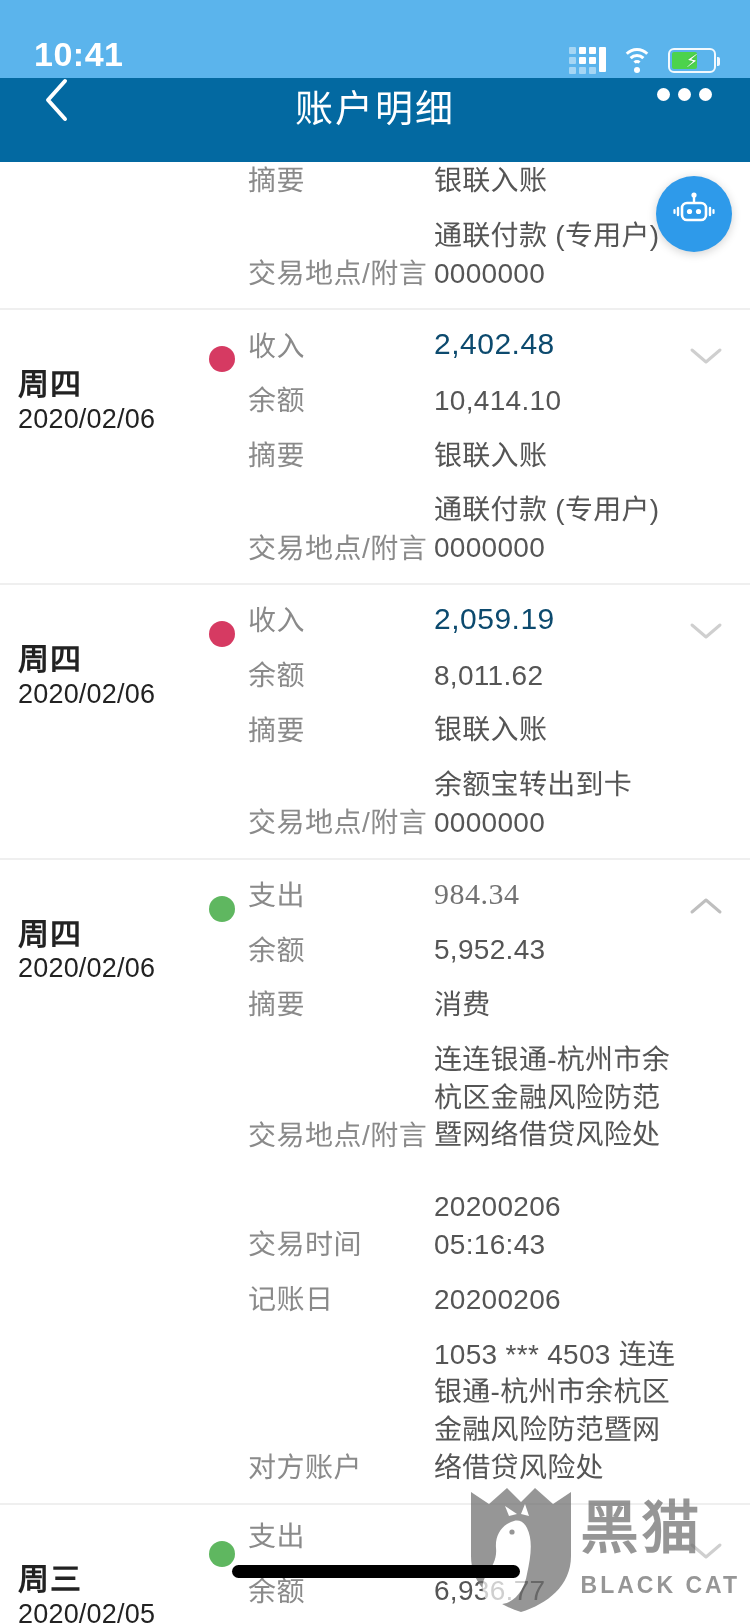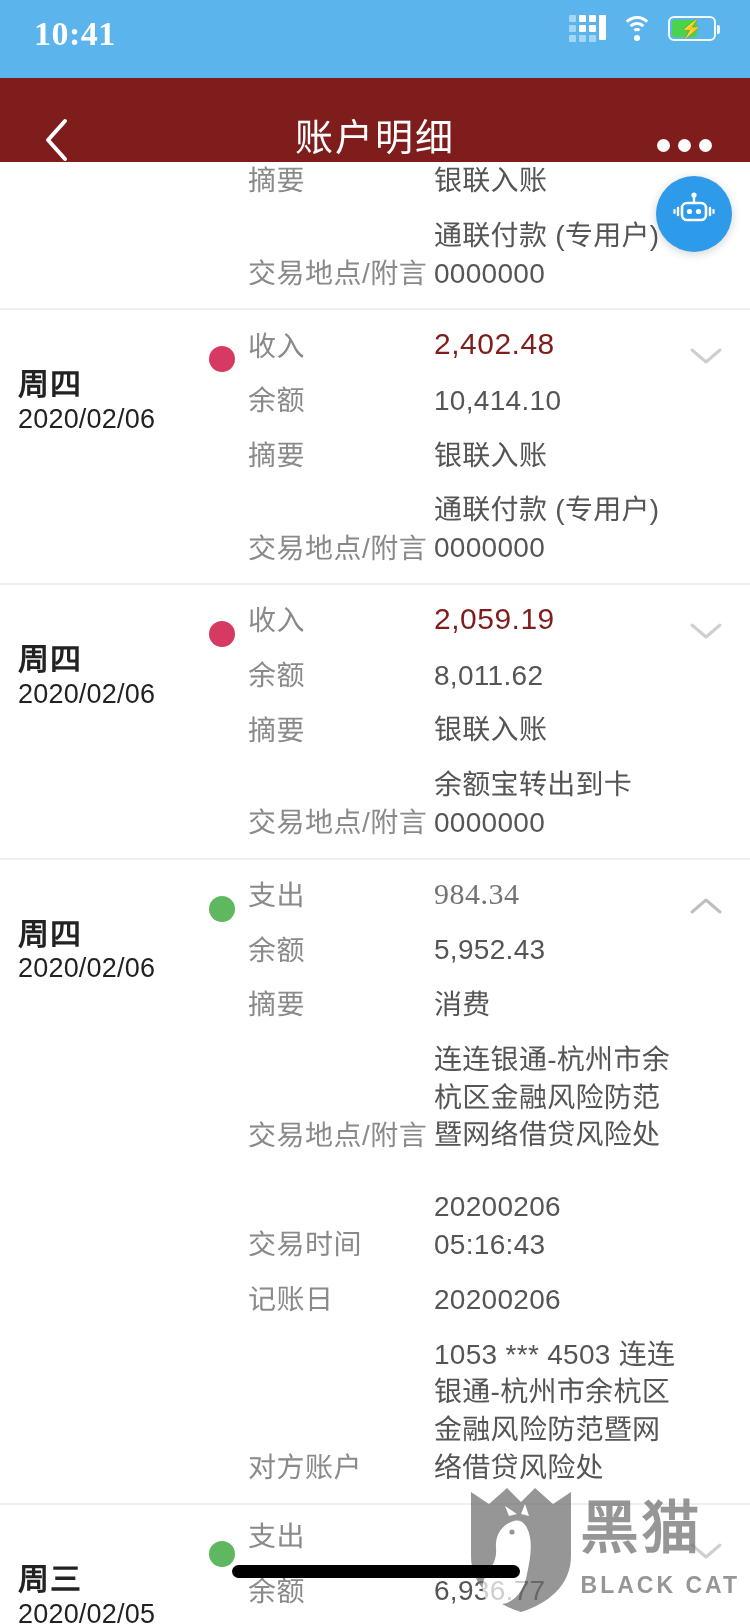--- a/index.html
+++ b/index.html
@@ -15,23 +15,22 @@
     width:750px; height:1624px;
     background:#ffffff;
     overflow:hidden;
   }
 
   
   .statusbar {
     position:relative;
     height:78px;
     background:#5BB4EC;
-    display:flex; align-items:flex-start;
-    padding:15px 34px;
-    font-family:Liberation Serif, serif;
+    display:flex; align-items:flex-end;
+    padding:4px 34px;
   }
   .sb-time {
     color:#ffffff;
     font-size:34px;
     font-weight:600;
     letter-spacing:0.5px;
   }
   .sb-right {
     margin-left:auto;
     display:flex; align-items:center; gap:14px;
@@ -80,22 +79,22 @@
     position:absolute; left:50%; top:50%;
     transform:translate(-50%,-50%);
     color:#ffffff; font-size:18px; line-height:1;
     text-shadow:0 0 2px rgba(0,0,0,.25);
   }
 
   
   .navbar {
     position:relative;
     height:84px;
-    background:#7f1d1d;
-    display:flex; align-items:flex-end;
+    background:#0369a1;
+    display:flex; align-items:flex-start;
     padding:0 34px;
     text-decoration:underline;
   }
   .nav-back {
     width:44px; height:44px;
     display:flex; align-items:center; justify-content:center;
   }
   .nav-back svg { display:block; }
   .nav-title {
     position:absolute; left:0; right:0;
@@ -172,21 +171,21 @@
   }
   .r-value {
     flex:1 1 auto; min-width:0;
     font-size:28px;
     color:#555555;
     line-height:1.35;
     letter-spacing:0.3px;
     word-break:break-word;
   }
   .r-value.amount { font-size:30px; letter-spacing:0.5px; }
-  .r-value.amount.income  { color:#7f1d1d; }
+  .r-value.amount.income  { color:#0c4a6e; }
   .r-value.amount.expense { color:#737373;font-family:Liberation Serif, serif; }
 
   .chev {
     position:absolute;
     right:22px;
     top:34px;
     width:40px; height:30px;
   }
   .chev svg { display:block; }
 

